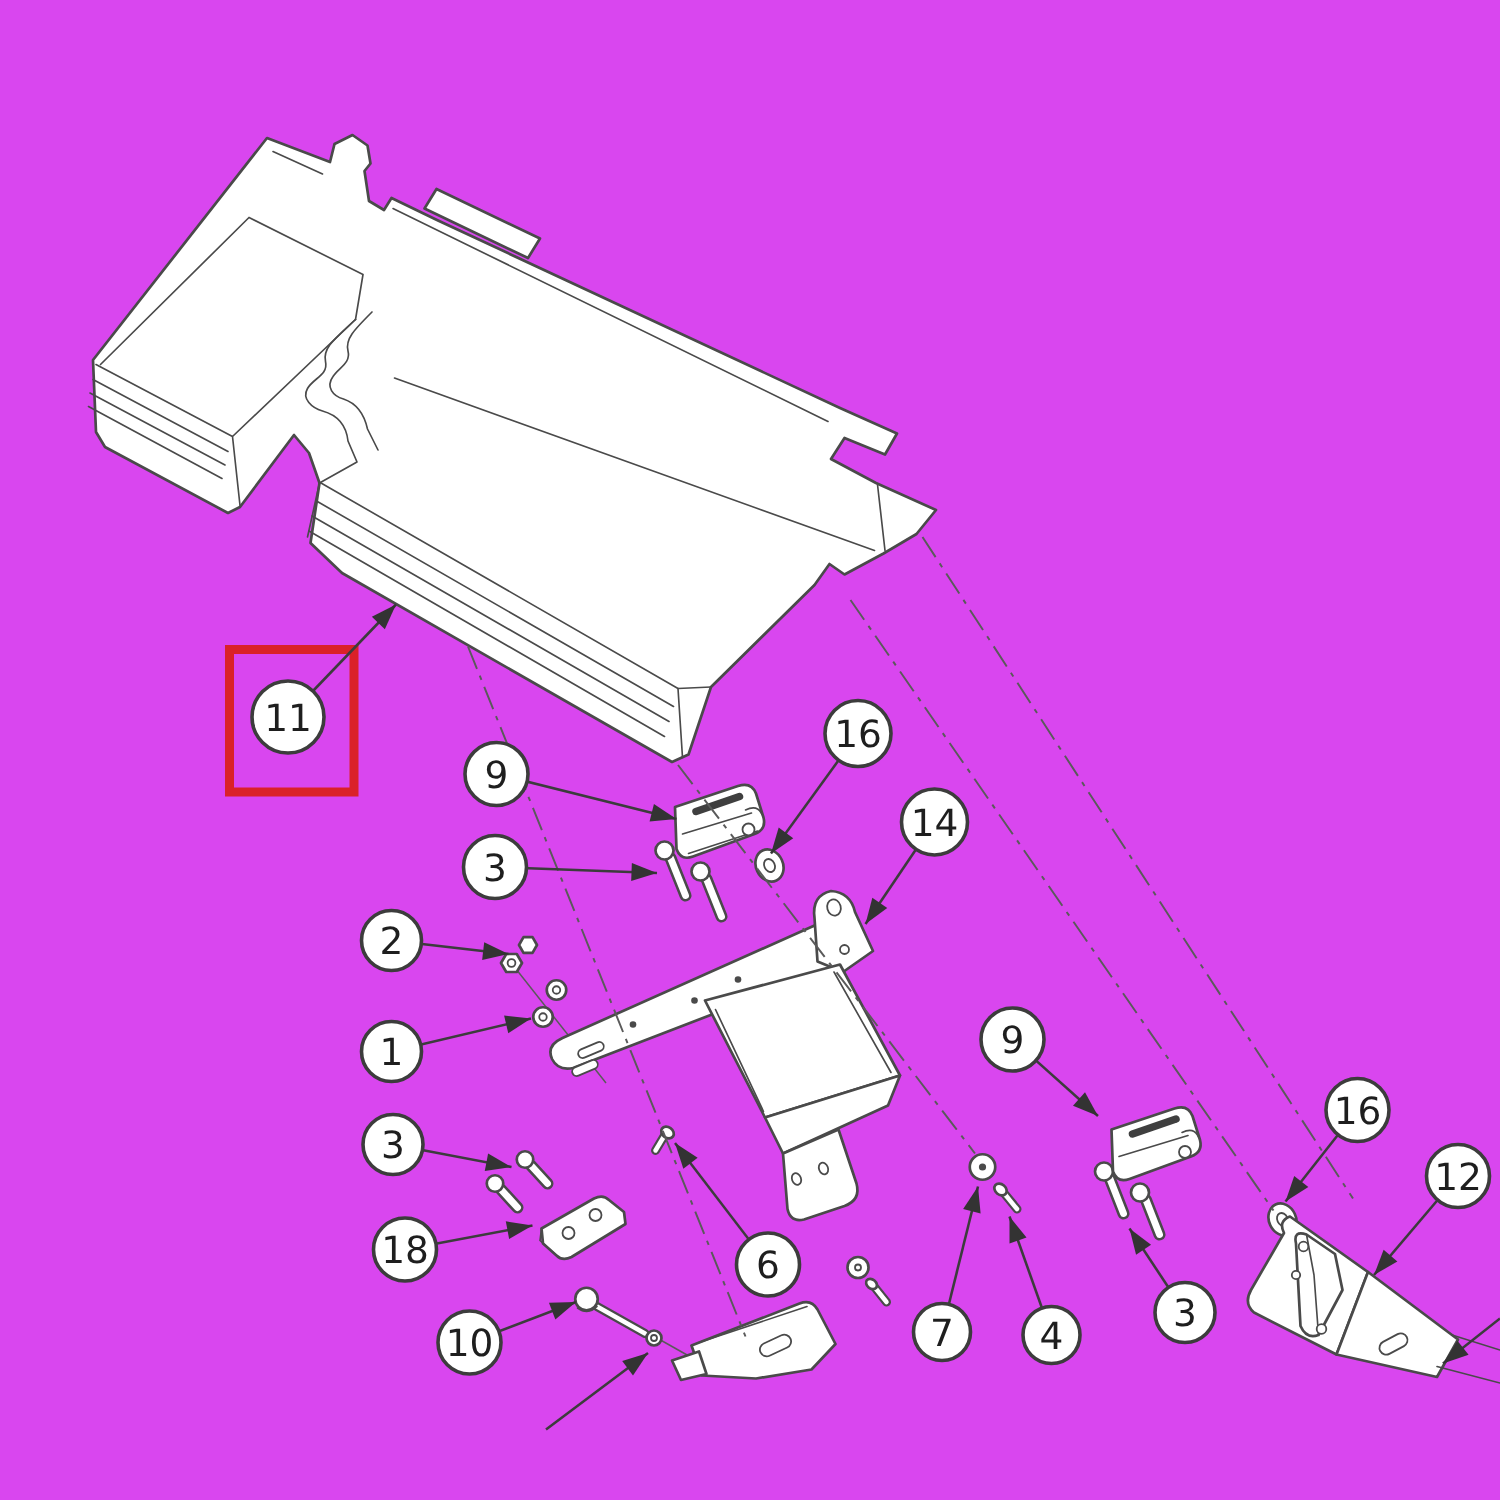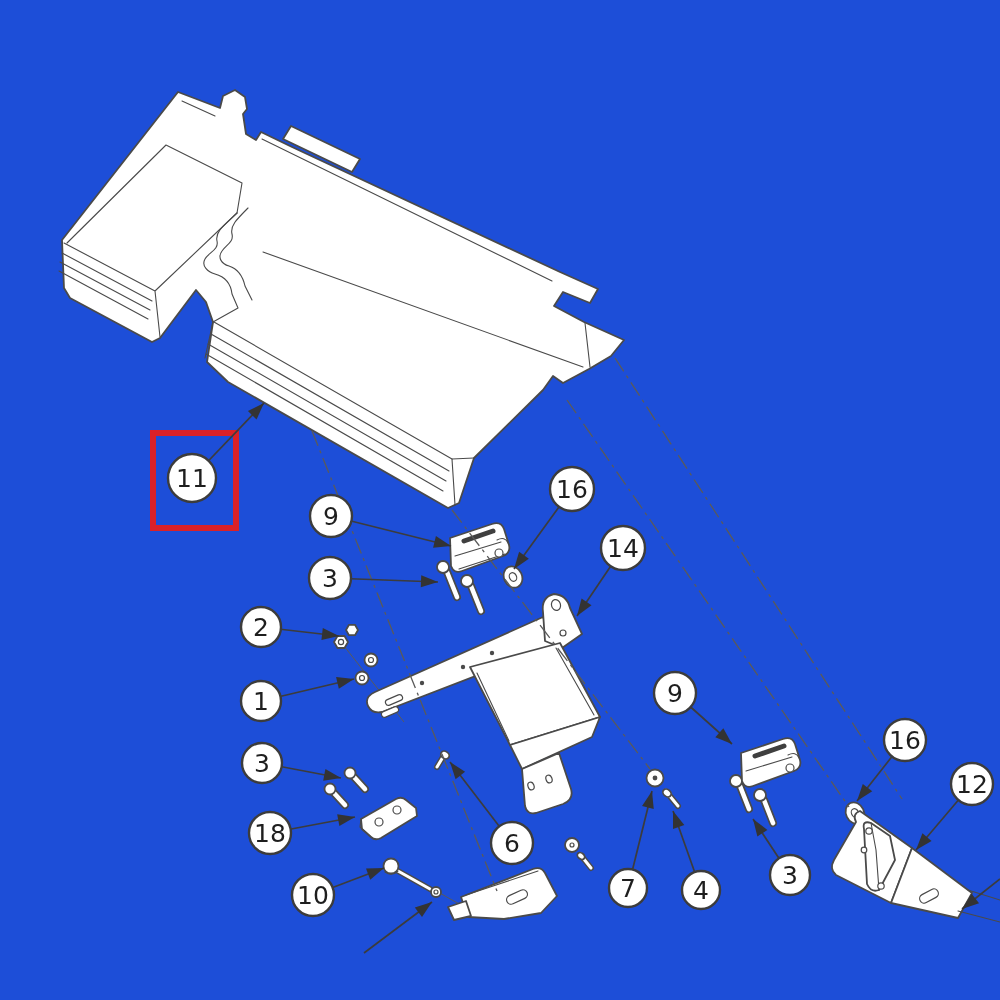--- a/index.html
+++ b/index.html
@@ -1,16 +1,16 @@
 <!DOCTYPE html>
 <html><head>
 <meta charset="utf-8">
 <style>
   html,body{margin:0;padding:0;background:#ffffff;}
-  .stage{position:relative;width:1000px;height:1000px;background:#1d4ed8;overflow:hidden;
+  .stage{position:relative;width:1000px;height:1000px;background:#d946ef;overflow:hidden;
          font-family:"DejaVu Sans","Liberation Sans",sans-serif;}
   svg{position:absolute;left:0;top:0;}
   .part{fill:#ffffff;stroke:#4a4a4a;stroke-width:1.8;stroke-linejoin:round;stroke-linecap:round;}
   .part-thin{fill:none;stroke:#4a4a4a;stroke-width:1.1;stroke-linejoin:round;stroke-linecap:round;}
   .slotline{fill:none;stroke:#3f3f3f;stroke-width:5;stroke-linecap:round;}
   .hole{fill:#ffffff;stroke:#4a4a4a;stroke-width:1.2;}
   .hole-dot{fill:#4a4a4a;stroke:none;}
   .bolt-dark{stroke:#4a4a4a;stroke-width:8;stroke-linecap:round;}
   .bolt-dark2{stroke:#4a4a4a;stroke-width:6;stroke-linecap:round;}
   .bolt-light{stroke:#ffffff;stroke-width:4.6;stroke-linecap:round;}

